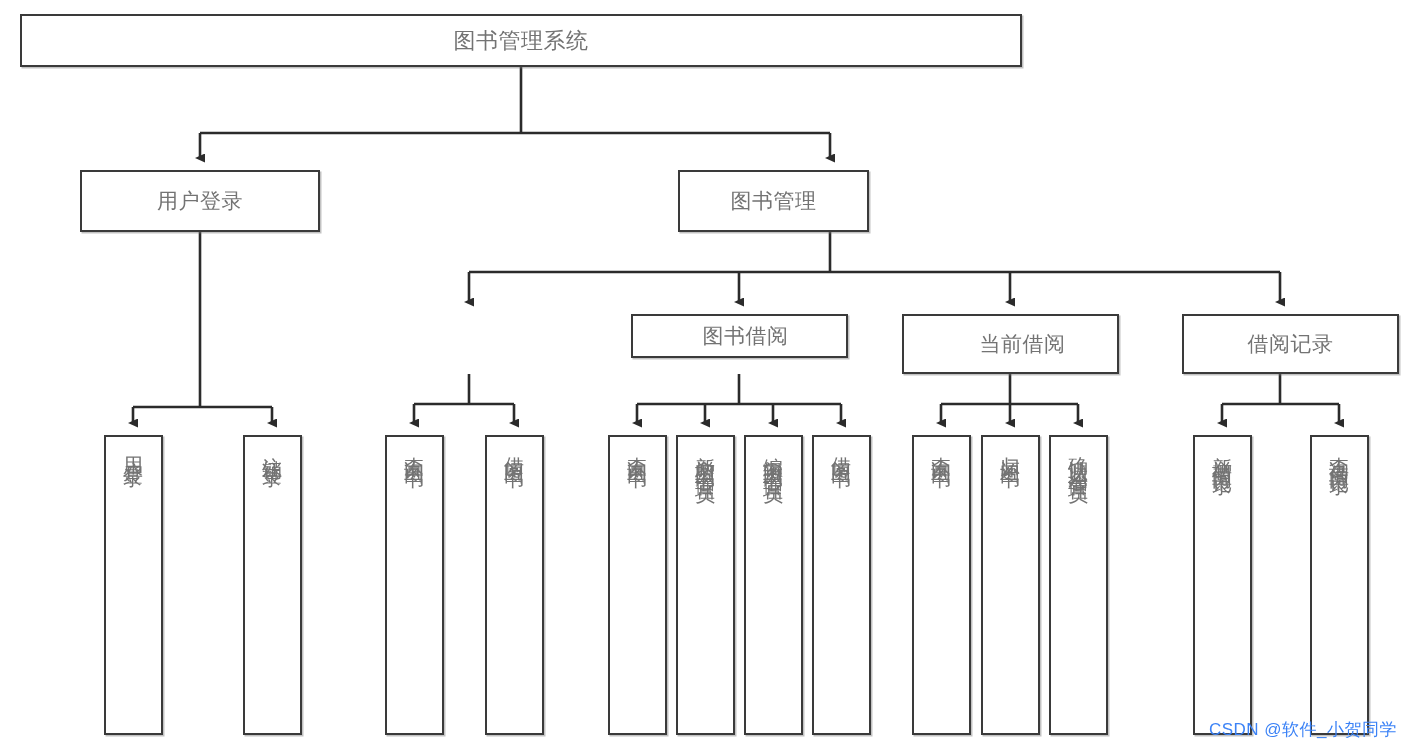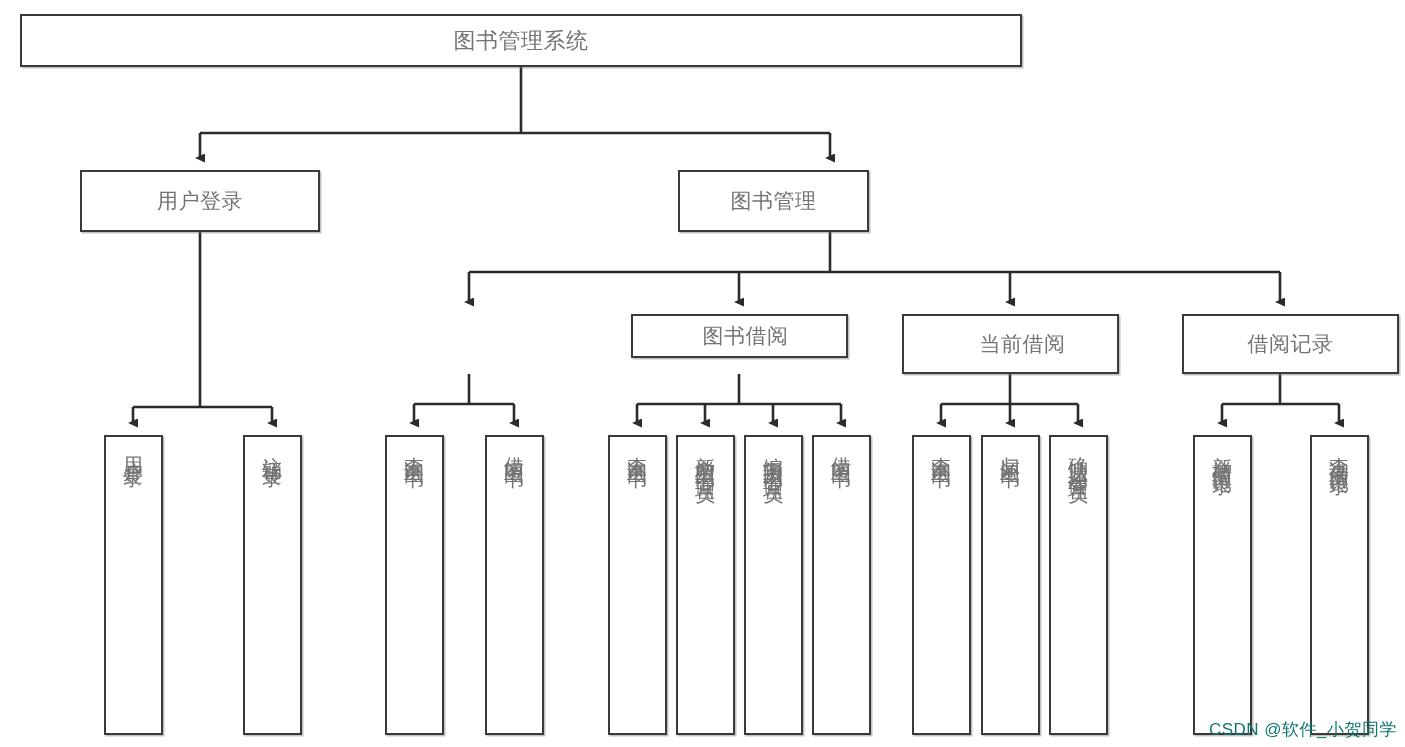--- a/index.html
+++ b/index.html
@@ -58,21 +58,21 @@
     letter-spacing: 4px;
     line-height: 1;
     margin: 0 auto;
   }
   #root-node .lbl { font-size: 22px; }
   .watermark {
     position: absolute;
     right: 8px;
     bottom: 6px;
     font-size: 17px;
-    color: #0f766e;
+    color: #3b82f6;
     letter-spacing: 0.5px;
     white-space: nowrap;
   }
 </style>
 </head>
 <body>
 
 <div id="canvas">
 
   <svg class="wires" viewBox="0 0 1405 747" xmlns="http://www.w3.org/2000/svg">

